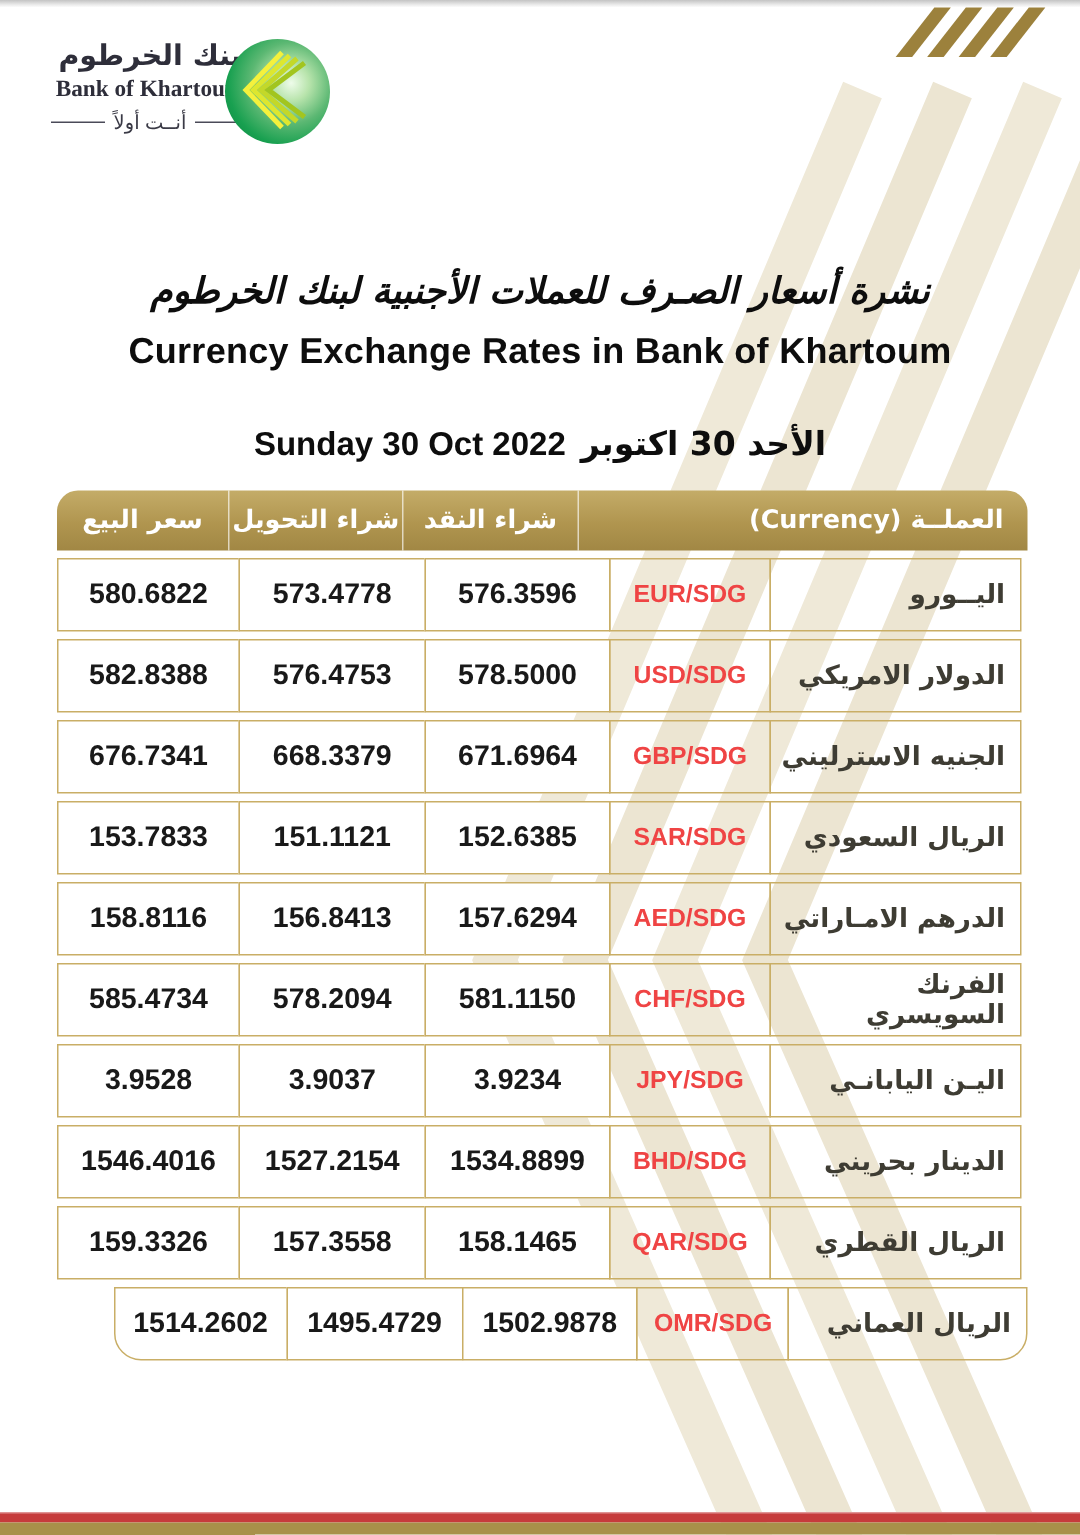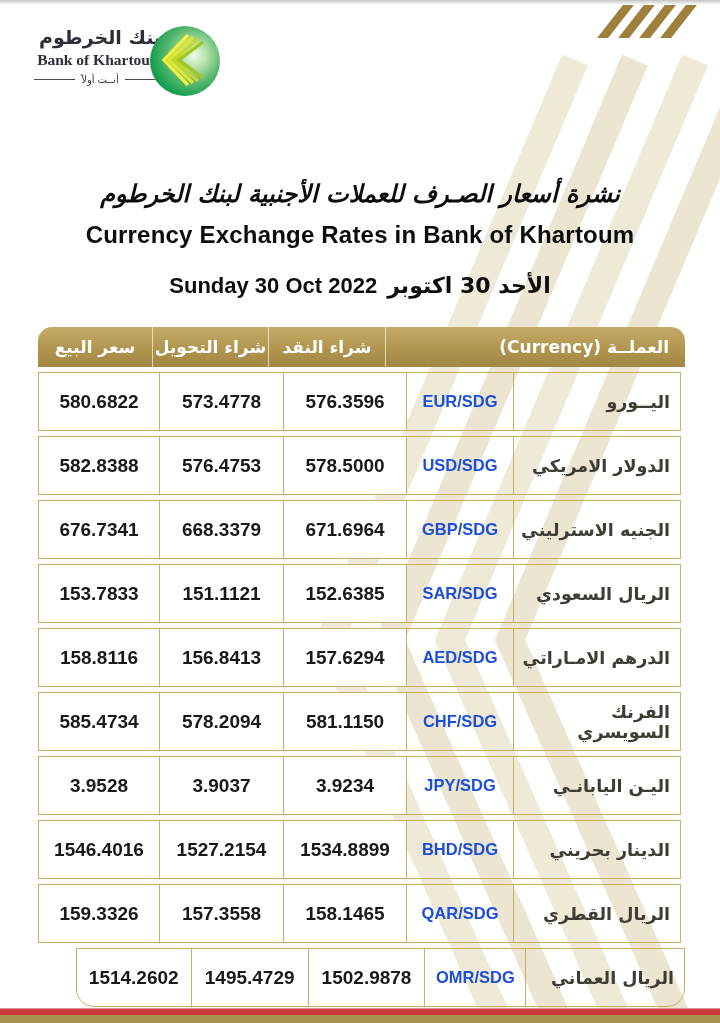--- a/index.html
+++ b/index.html
@@ -25,59 +25,59 @@
   .corner-stripes .stripe {
     width: 11px; height: 33px; background: #9c813c; transform: skewX(-38deg);
   }
 
   
   .brand { position: absolute; left: 34px; top: 26px; width: 132px; text-align: center; color: #2e2e3a; }
   .brand-ar { font-family: "DejaVu Sans", sans-serif; font-weight: bold; font-size: 19px; line-height: 1.2; }
   .brand-en { font-family: "Liberation Serif", "DejaVu Serif", serif; font-weight: bold; font-size: 15.5px; margin-top: 2px; white-space: nowrap; }
   .brand-tagline { display: flex; align-items: center; gap: 6px; margin-top: 5px; }
   .brand-tagline .dash { flex: 1; height: 1px; background: #4a4a58; }
-  .brand-tagline .tagline-text { font-size: 10px; color: #3a3a46; white-space: nowrap; }
+  .brand-tagline .tagline-text { font-size: 13px; color: #3a3a46; white-space: nowrap; }
 
   
   .logo-sphere {
     position: absolute; left: 150px; top: 26px; width: 70px; height: 70px; border-radius: 50%;
     background: radial-gradient(circle at 63% 42%, #eefcea 0%, #b8e4ac 20%, #5cb873 45%, #18a050 70%, #0a7c3c 100%);
   }
   .logo-sphere svg { position: absolute; inset: 0; }
 
   
   .titles { position: absolute; top: 180px; left: 0; right: 0; text-align: center; color: #0d0d0d; }
   .title-ar { font-family: "DejaVu Sans", sans-serif; direction: rtl; font-weight: bold; font-size: 24px; font-style: italic; }
   .title-en { font-weight: bold; font-size: 24px; margin-top: 13px; letter-spacing: 0.2px; }
-  .title-date { font-weight: bold; font-size: 22px; margin-top: 24px; display: flex; justify-content: center; gap: 10px; align-items: baseline; }
+  .title-date { font-weight: bold; font-size: 22px; margin-top: 34px; display: flex; justify-content: center; gap: 10px; align-items: baseline; }
   .title-date .d-ar { direction: rtl; font-family: "DejaVu Sans", sans-serif; }
 
   
   .rates-table { position: absolute; left: 38px; top: 327px; width: 647px; }
   .thead {
     display: flex; height: 40px;
     background: linear-gradient(180deg, #c4ac68 0%, #b0954f 55%, #a18744 100%);
     border-radius: 14px 14px 0 0;
     color: #ffffff; font-weight: bold; font-size: 17px;
   }
   .hcell { display: flex; align-items: center; justify-content: center; font-family: "DejaVu Sans", sans-serif; }
   .hcell + .hcell { border-left: 1px solid rgba(255,255,255,0.65); }
   .w1 { width: 122px; } .w2 { width: 125px; } .w3 { width: 124px; } .w4 { width: 320px; }
   .hcurrency { direction: rtl; justify-content: flex-start; padding-right: 16px; }
 
   .tbody { margin-top: 5px; }
-  .trow { display: flex; height: 59px; margin-bottom: 5px; }
+  .trow { display: flex; height: 49px; margin-bottom: 5px; }
   .cell {
     border: 1px solid #c9ae66; display: flex; align-items: center; justify-content: center;
     height: 100%;
   }
   .cell + .cell { margin-left: -1px; }
   .c1 { width: 122px; } .c2 { width: 125px; } .c3 { width: 124px; } .c4 { width: 108px; } .c5 { width: 168px; }
   .num  { background: #ffffff; font-weight: bold; font-size: 19px; color: #191919; }
-  .code { background: transparent; font-weight: 600; font-size: 16.5px; color: #1d4ed8; }
+  .code { background: transparent; font-weight: 600; font-size: 16.5px; color: #ef4444; }
   .name {
     background: transparent; direction: rtl; justify-content: flex-start; padding-right: 10px;
     font-family: "DejaVu Sans", sans-serif; font-weight: bold; font-size: 17.5px; color: #3e3c33;
   }
   .trow:last-child .c1 { border-bottom-left-radius: 18px; margin-left: 38px; }
   .trow:last-child .c5 { border-bottom-right-radius: 18px; }
 
   
   .bar-red  { position: absolute; left: 0; right: 0; bottom: 8px; height: 7px; background: #c63c3c; border-top: 1px solid #df9494; }
   .bar-gold { position: absolute; left: 0; right: 0; bottom: 0; height: 8px; background: #a8914a; }

